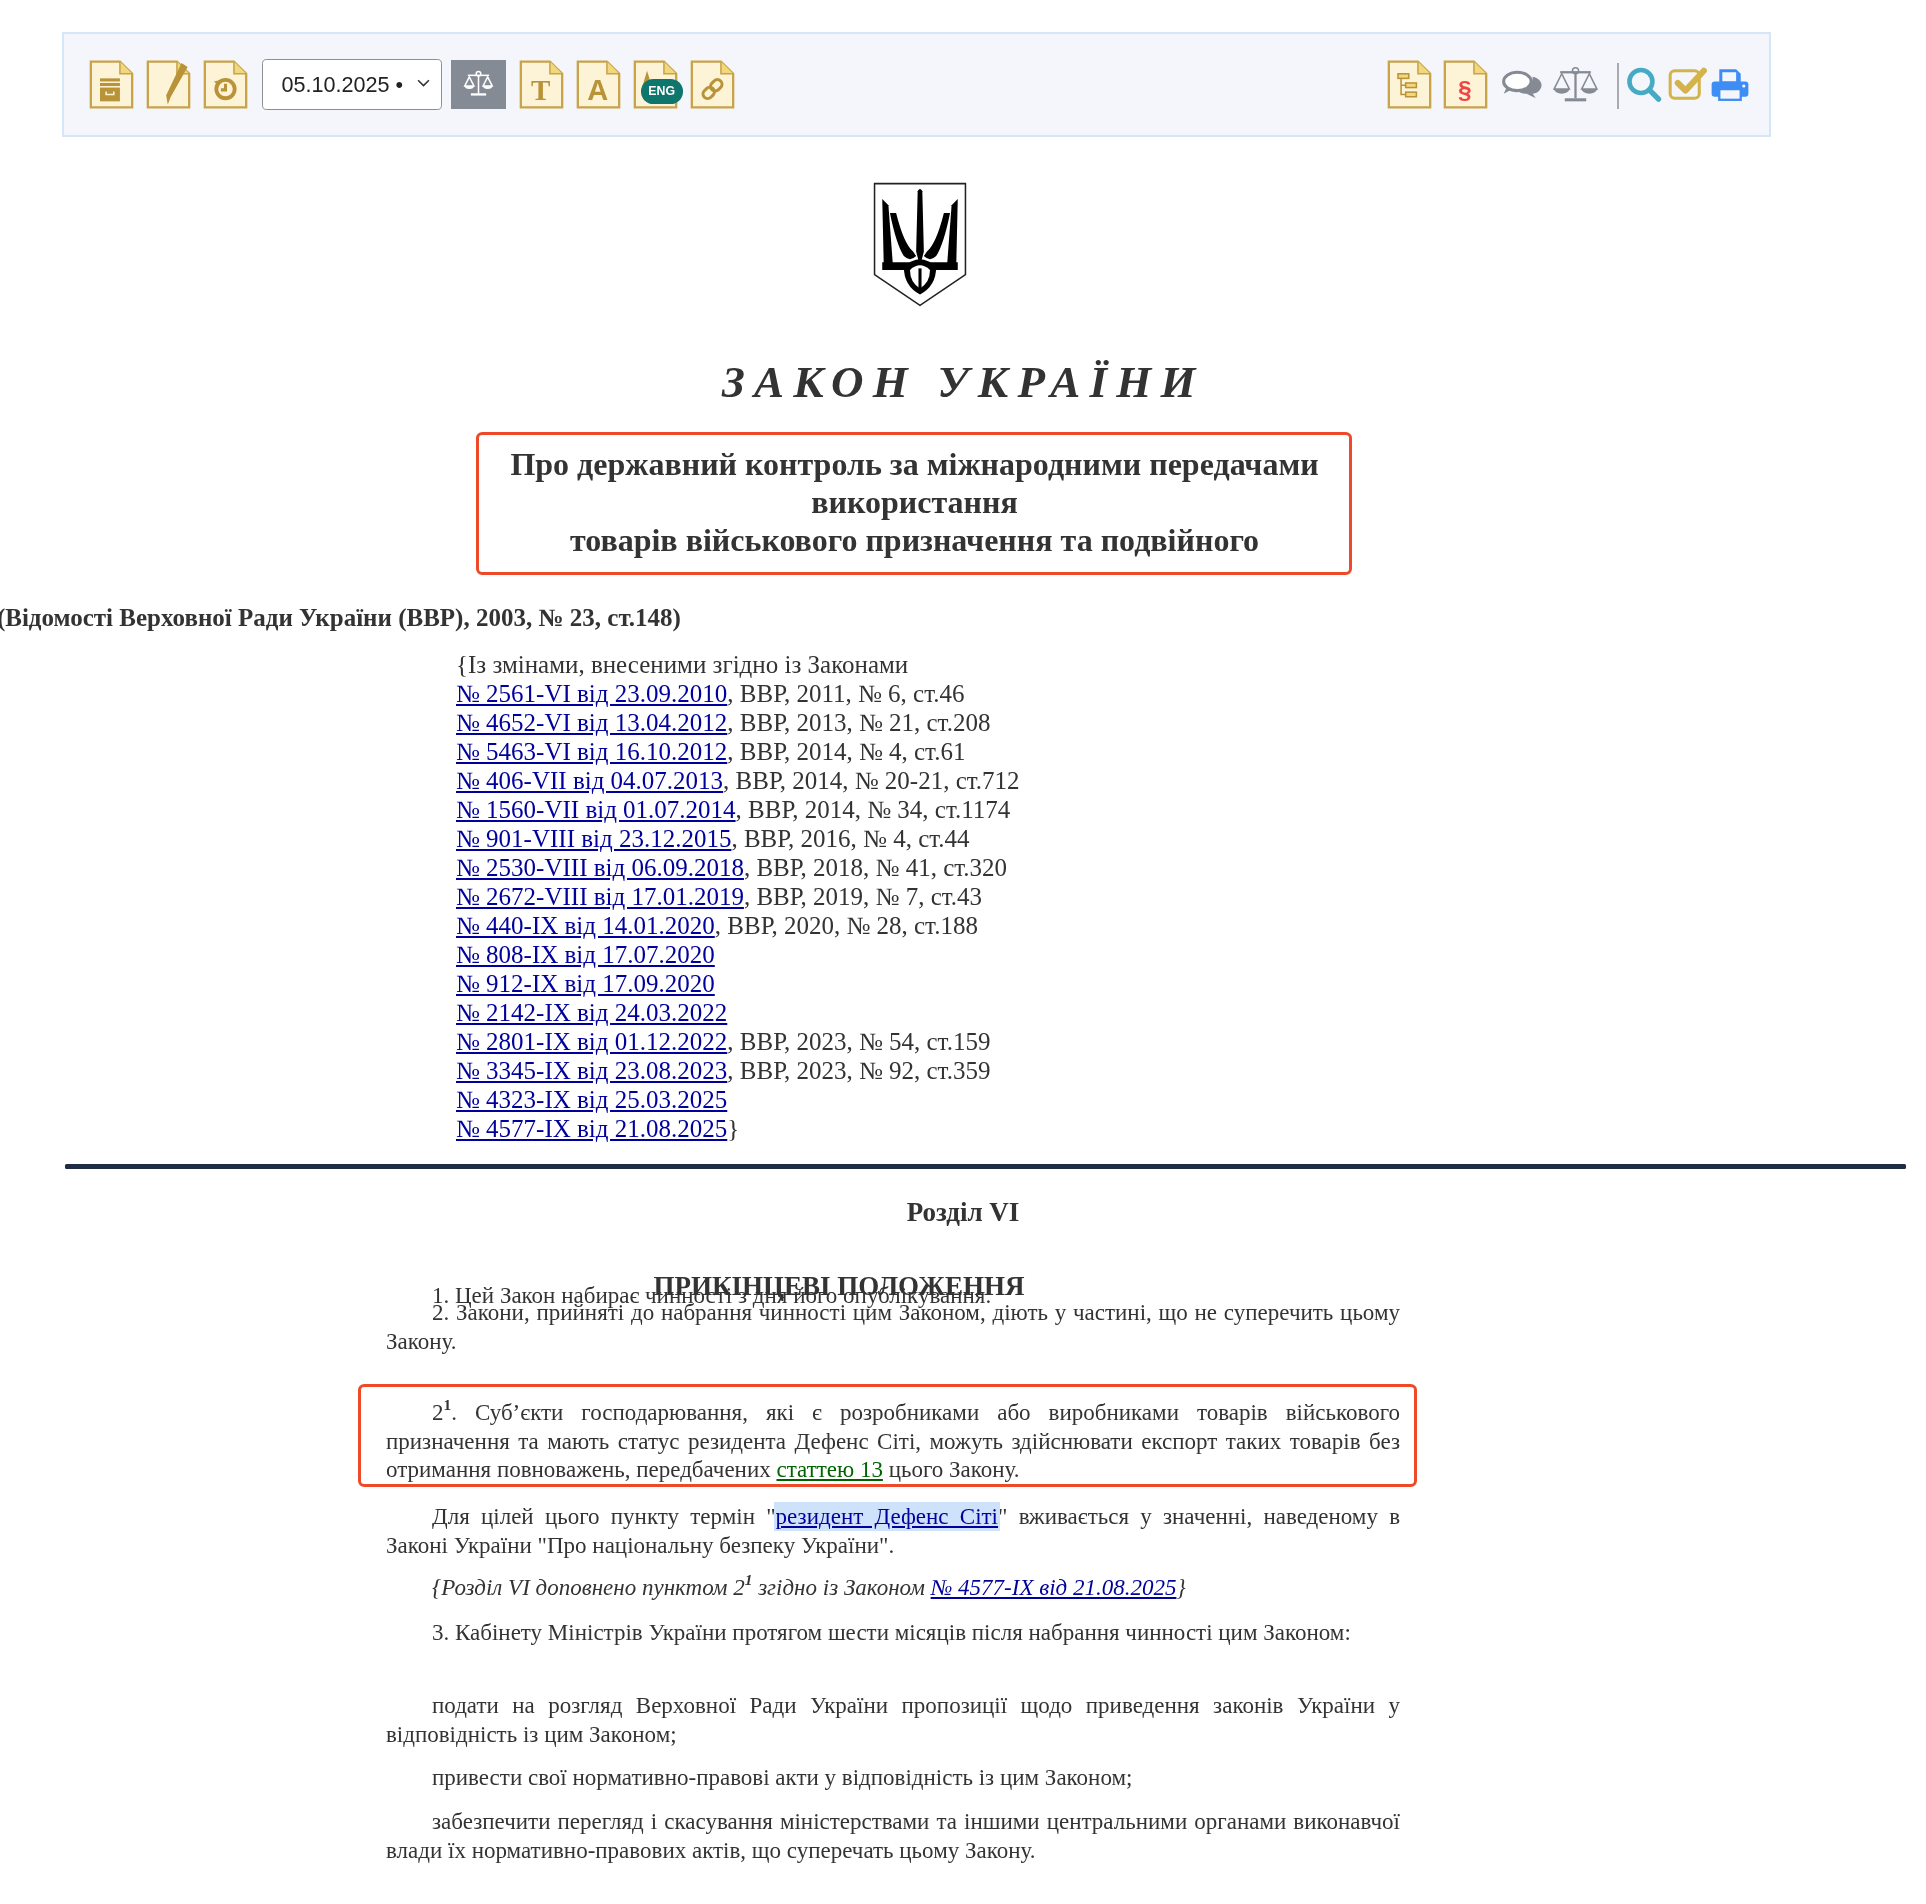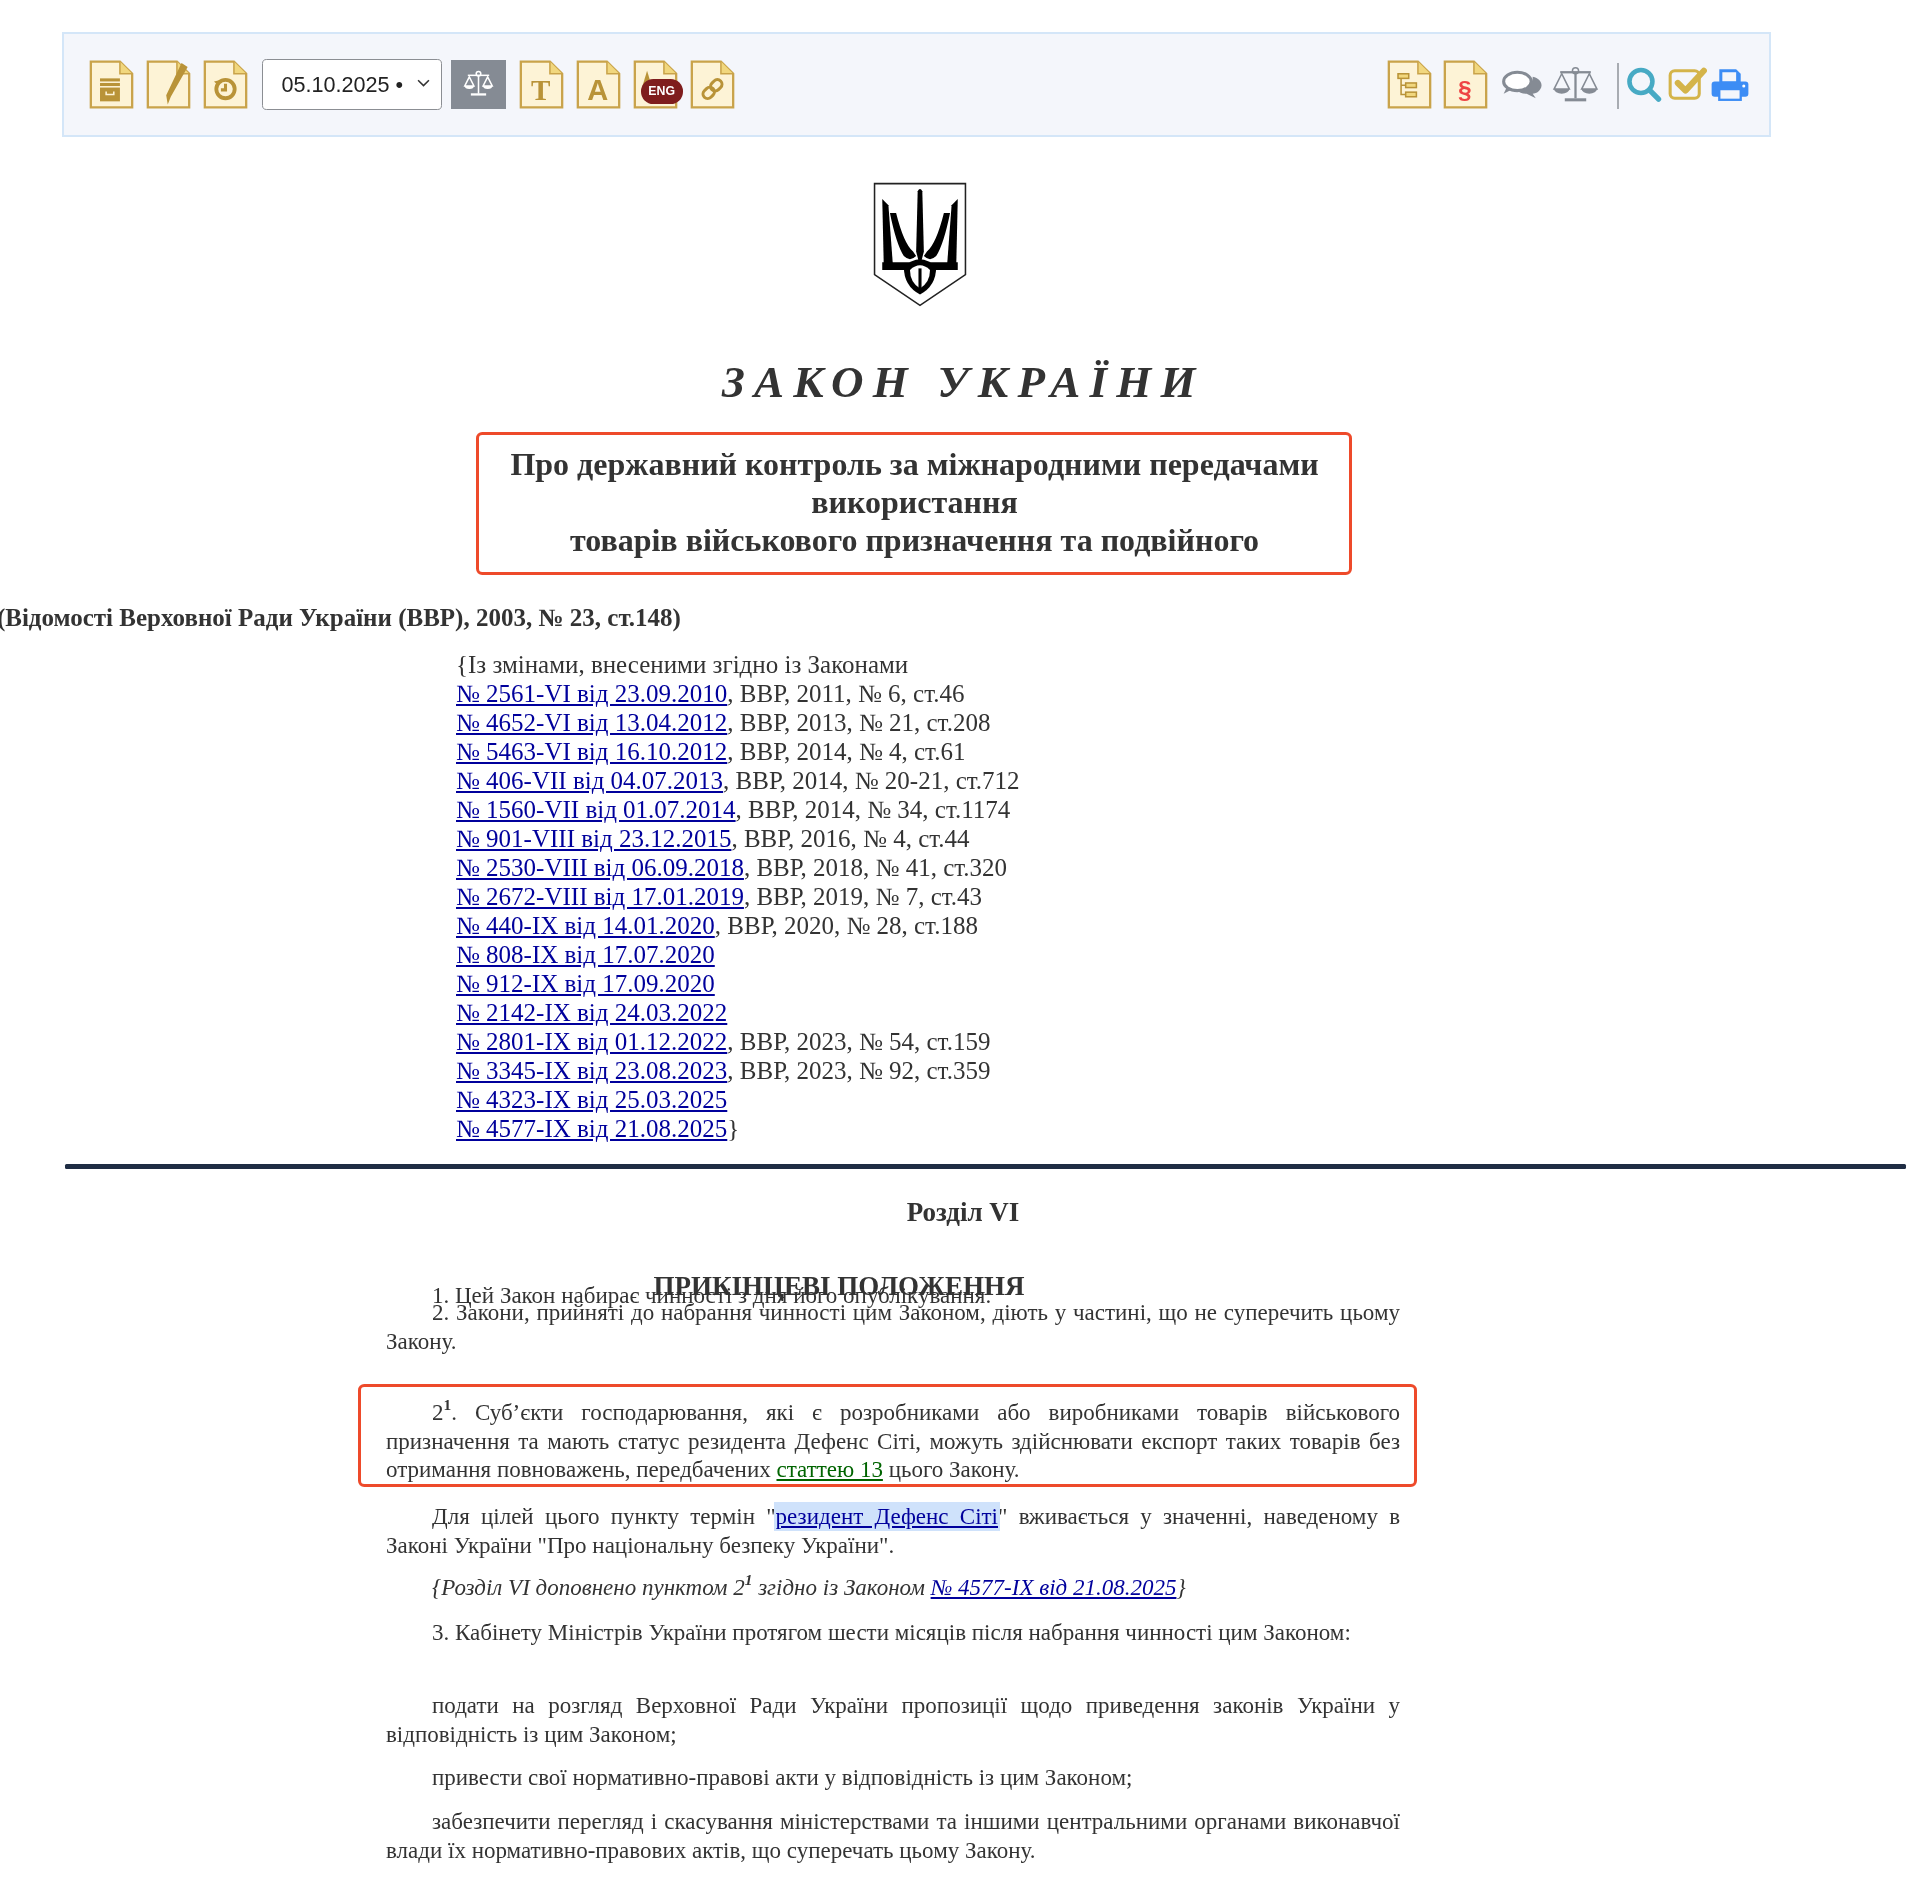--- a/index.html
+++ b/index.html
@@ -12,21 +12,21 @@
   .tb-icon svg { width:100%; height:100%; display:block; }
   .tb-date { position:absolute; left:198px; top:25.4px; width:180px; height:51px;
              box-sizing:border-box; border:1.5px solid #8b8e93; border-radius:4.6px; background:#fff;
              font-family:"Liberation Sans", "DejaVu Sans", sans-serif; font-size:21.6px; color:#222;
              display:flex; align-items:center; padding-left:18.5px; cursor:pointer; }
   .tb-date .chev { position:absolute; right:9.2px; top:14px; width:17px; height:17px; }
   .tb-compare { position:absolute; left:387px; top:26px; width:55px; height:49px; background:#858b94; cursor:pointer; }
   .tb-compare svg { width:100%; height:100%; }
   .tb-sep { position:absolute; left:1553px; top:29px; width:1.5px; height:46px; background:#a8acb2; }
   .eng-badge { position:absolute; left:7.7px; top:18.5px; width:42px; height:25px; border-radius:12.3px;
-               background:#7f1d1d; color:#fff; font-family:"Liberation Sans", "DejaVu Sans", sans-serif;
+               background:#0f766e; color:#fff; font-family:"Liberation Sans", "DejaVu Sans", sans-serif;
                font-size:12.3px; font-weight:bold; display:flex; align-items:center; justify-content:center; }
 
   .emblem { position:absolute; left:873px; top:182px; width:94px; height:125px; }
   .law-type { position:absolute; left:0; width:1926px; top:356px; text-align:center;
               font-size:45px; font-style:italic; font-weight:bold; letter-spacing:9.2px; color:#333;
               padding-left:8px; }
   .law-type span { position:relative; left:-7.7px; }
   .title-box { position:absolute; left:476px; top:432px; width:876px; height:143px; box-sizing:border-box;
                border:3.9px solid #ee4a2a; border-radius:6.2px; }
   .law-title { position:absolute; left:482px; top:445px; width:865px; text-align:center;

